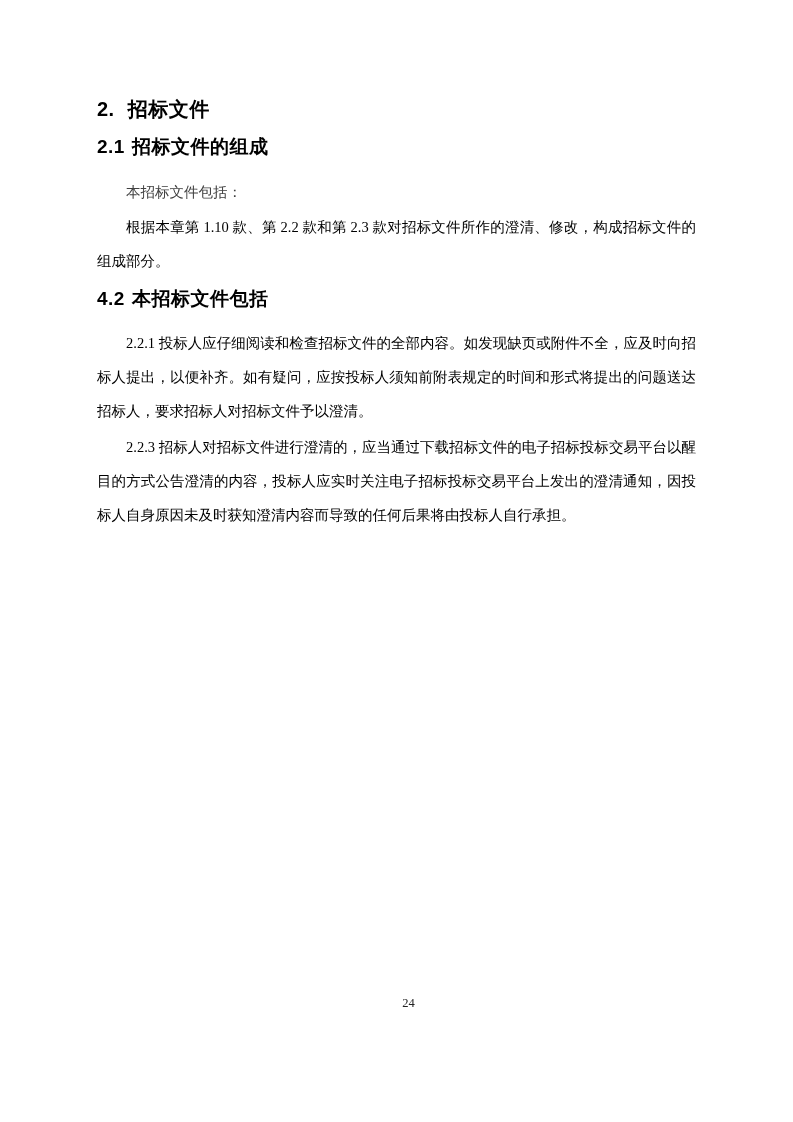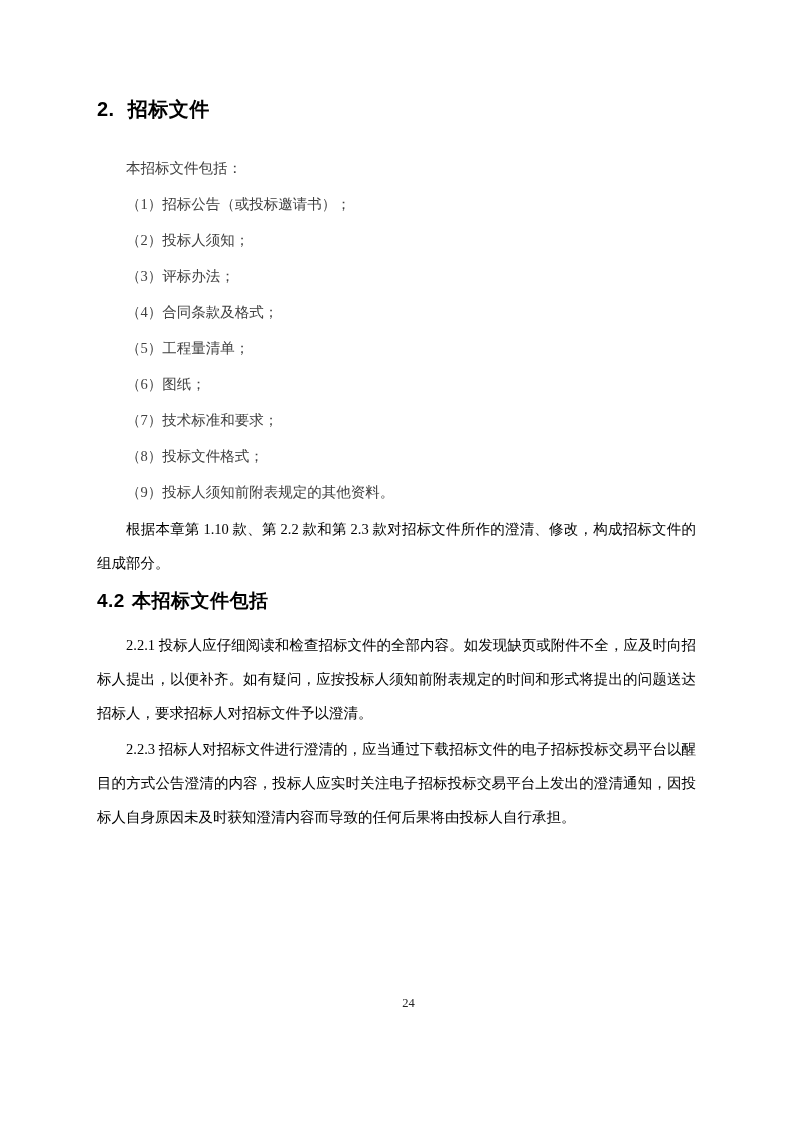--- a/index.html
+++ b/index.html
@@ -13,21 +13,21 @@
     height: 1122px;
     margin: 0 auto;
     background: #ffffff;
     color: #1a1a1a;
     box-sizing: border-box;
     padding: 96px 97px 0 97px;
     font-family: "Liberation Serif", "DejaVu Serif", serif;
     overflow: hidden;
   }
   h1.chapter-heading {
-    margin: 0 0 28px 0;
+    margin: 0 0 12px 0;
     font-family: "Liberation Sans", "DejaVu Sans", sans-serif;
     font-weight: 700;
     font-size: 20px;
     line-height: 26px;
     color: #000000;
     letter-spacing: 0.5px;
   }
   h2.section-heading {
     margin: 0 0 15px 0;
     font-family: "Liberation Sans", "DejaVu Sans", sans-serif;
@@ -69,34 +69,24 @@
     font-family: "Liberation Serif", "DejaVu Serif", serif;
   }
 </style>
 </head>
 <body>
 
 <div class="page">
 
   <h1 class="chapter-heading"><span>2.</span><span class="num-gap"></span><span>招标文件</span></h1>
 
+  <h2 class="section-heading"><span>2.1</span><span class="num-gap-sm"></span><span>招标文件的组成</span></h2>
 
   <p class="body-line">本招标文件包括：</p>
 
-  <div class="list-block">
-    <p class="body-line">（1）招标公告（或投标邀请书）；</p>
-    <p class="body-line">（2）投标人须知；</p>
-    <p class="body-line">（3）评标办法；</p>
-    <p class="body-line">（4）合同条款及格式；</p>
-    <p class="body-line">（5）工程量清单；</p>
-    <p class="body-line">（6）图纸；</p>
-    <p class="body-line">（7）技术标准和要求；</p>
-    <p class="body-line">（8）投标文件格式；</p>
-    <p class="body-line">（9）投标人须知前附表规定的其他资料。</p>
-  </div>
 
   <p class="body-par">根据本章第 1.10 款、第 2.2 款和第 2.3 款对招标文件所作的澄清、修改，构成招标文件的组成部分。</p>
 
   <h2 class="section-heading second"><span>4.2</span><span class="num-gap-sm"></span><span>本招标文件包括</span></h2>
 
   <p class="body-par">2.2.1 投标人应仔细阅读和检查招标文件的全部内容。如发现缺页或附件不全，应及时向招标人提出，以便补齐。如有疑问，应按投标人须知前附表规定的时间和形式将提出的问题送达招标人，要求招标人对招标文件予以澄清。</p>
   <p class="body-par">2.2.3 招标人对招标文件进行澄清的，应当通过下载招标文件的电子招标投标交易平台以醒目的方式公告澄清的内容，投标人应实时关注电子招标投标交易平台上发出的澄清通知，因投标人自身原因未及时获知澄清内容而导致的任何后果将由投标人自行承担。</p>
 
   <div class="page-number">24</div>
 

